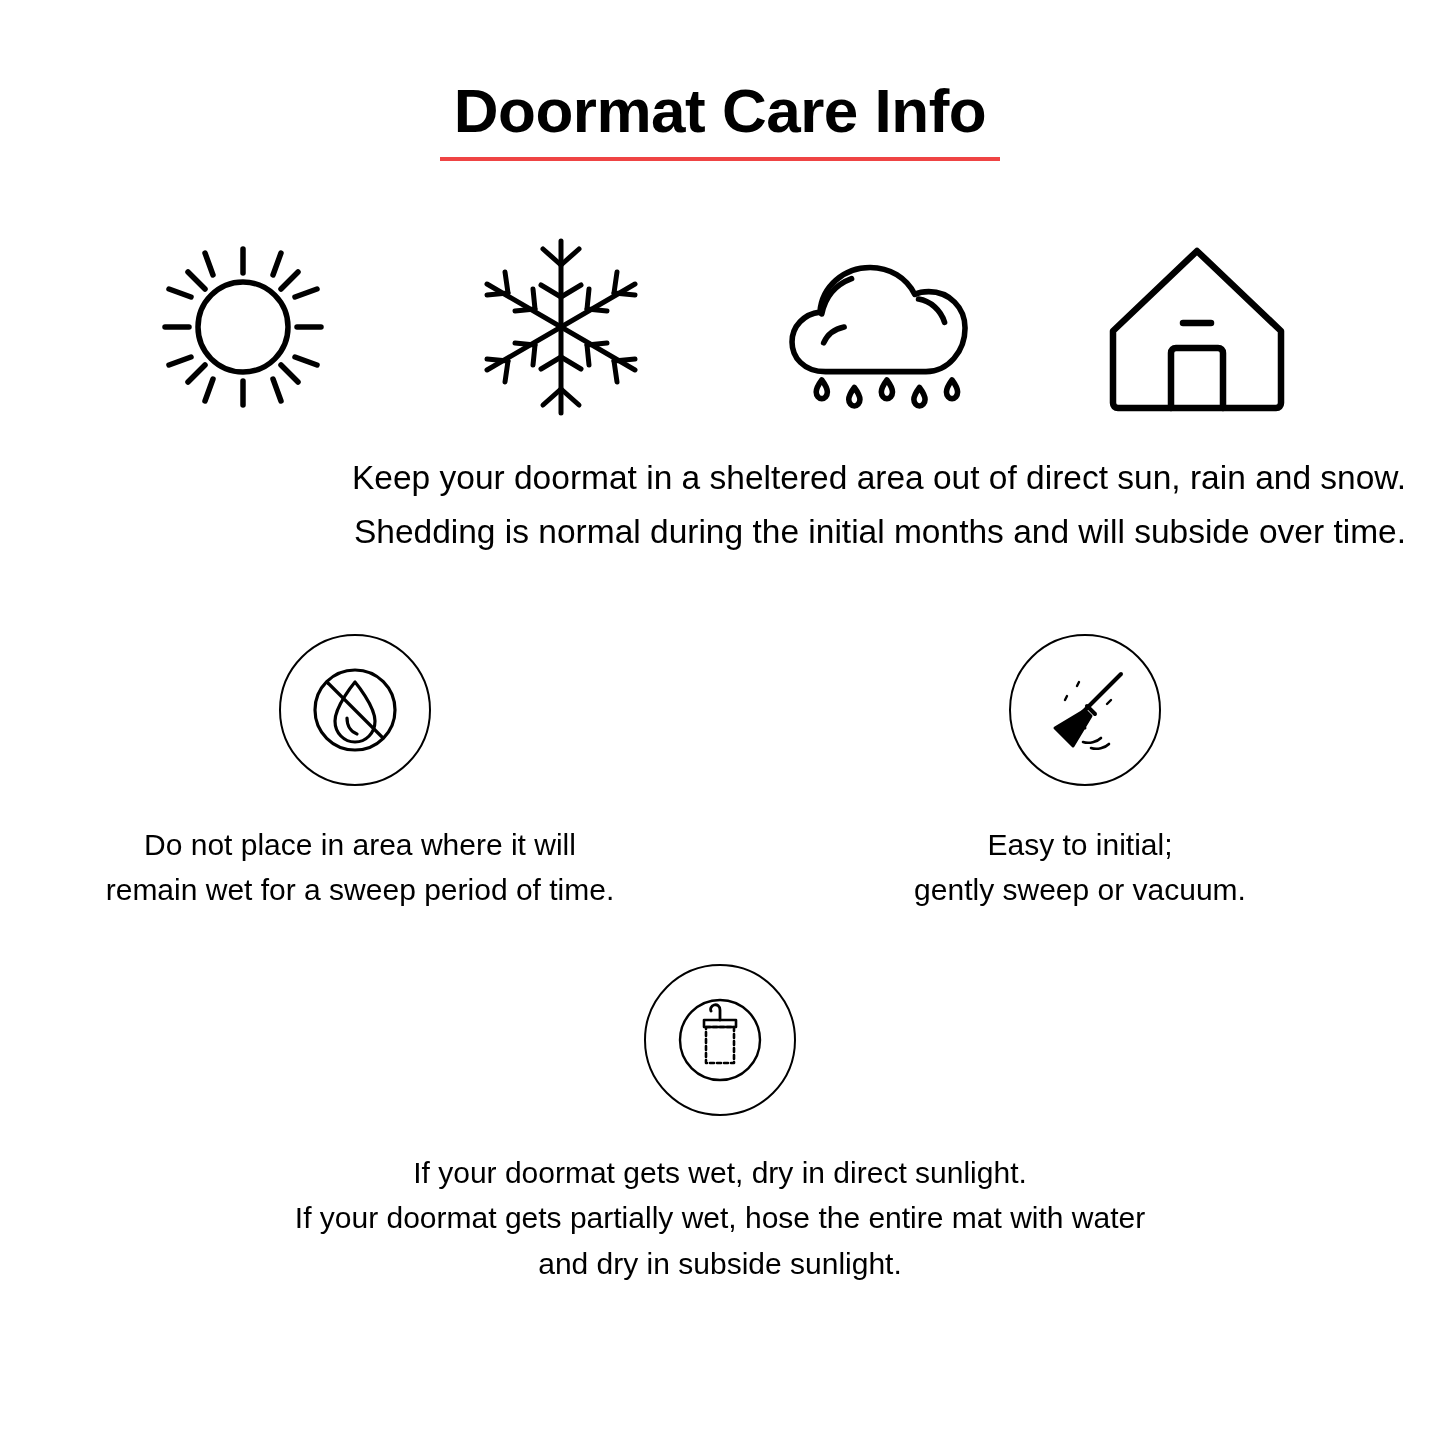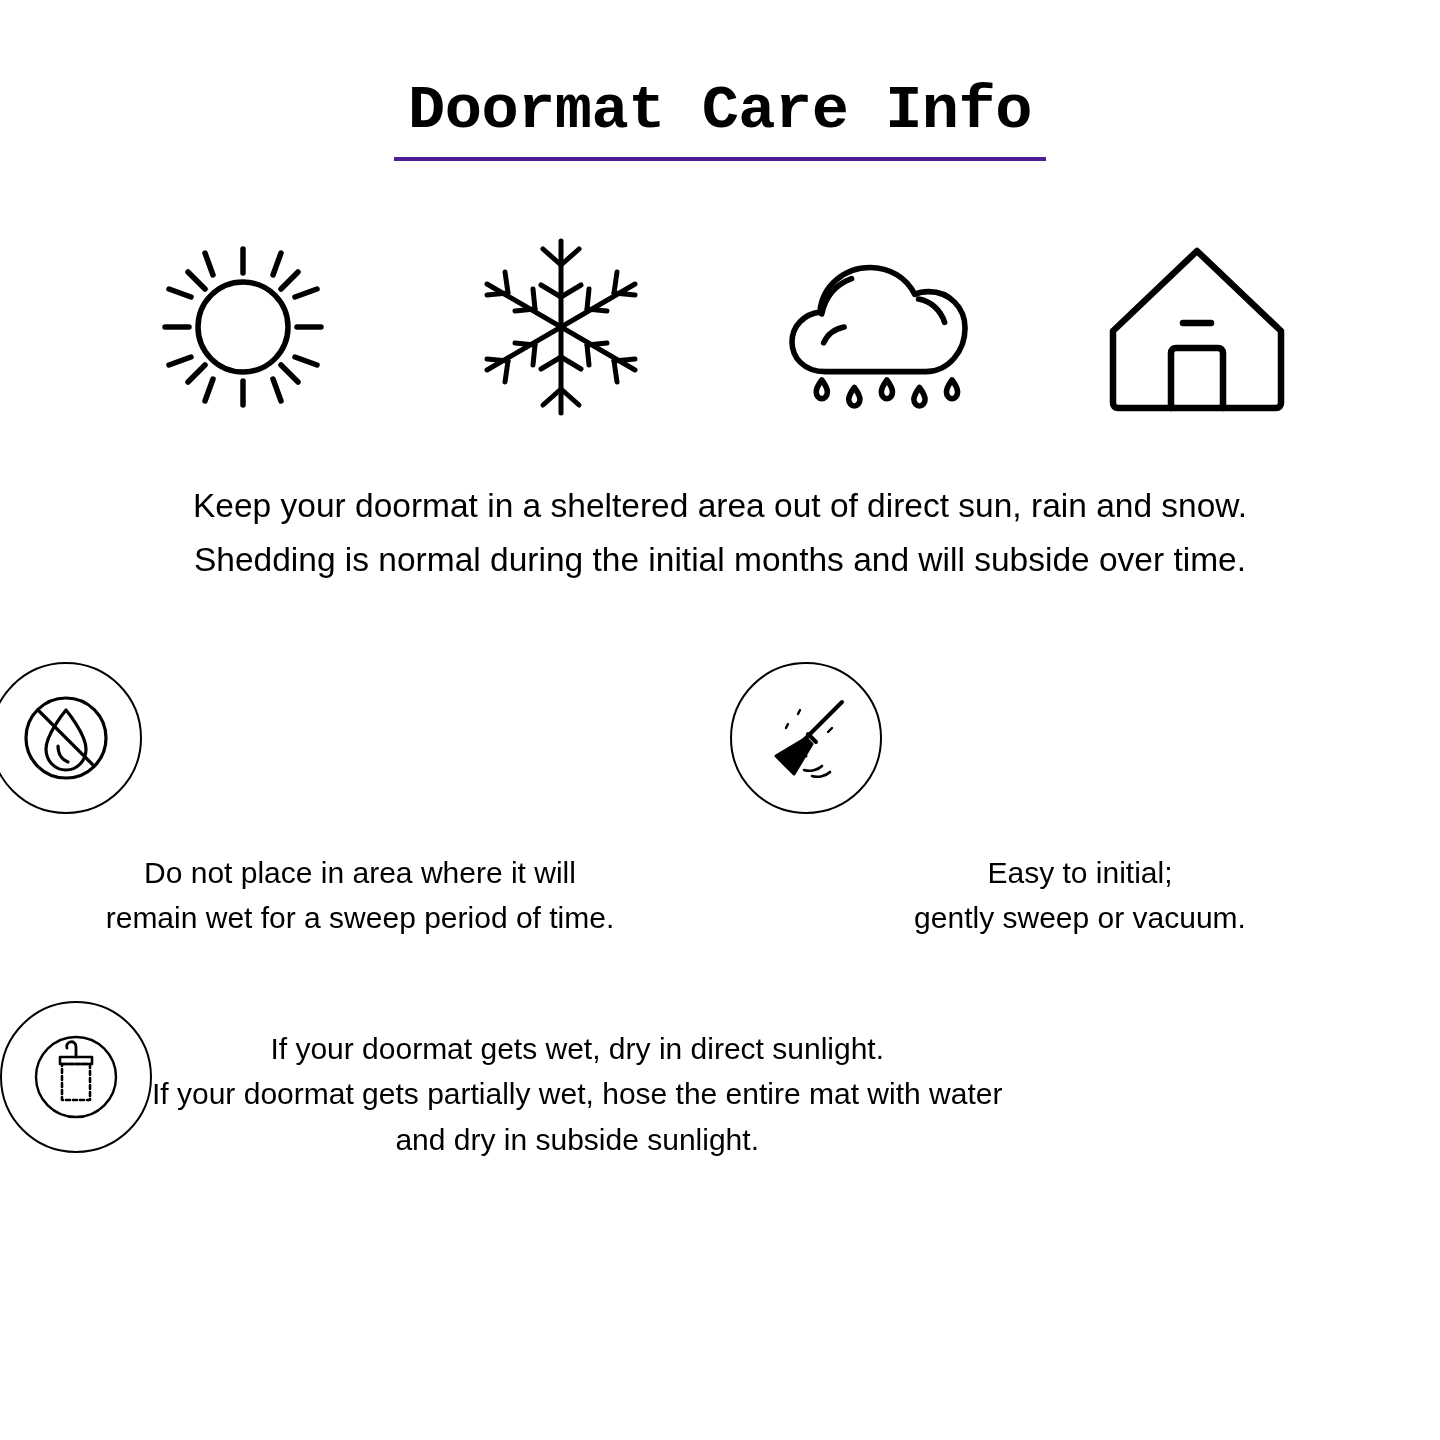--- a/index.html
+++ b/index.html
@@ -28,64 +28,65 @@
     text-align: center;
     padding-top: 78px;
   }
   .title {
     display: inline-block;
     font-size: 62px;
     font-weight: bold;
     letter-spacing: -0.5px;
     line-height: 1.05;
     padding: 0 14px 14px 14px;
-    border-bottom: 4px solid #4c1d95;
-    font-family: Liberation Mono, monospace;
+    border-bottom: 4px solid #ef4444;
+    font-family: Liberation Sans, sans-serif;
   }
 
   
   .weather-row {
     margin-top: 66px;
     display: flex;
     justify-content: center;
     align-items: center;
     gap: 118px;
   }
   .weather-item {
     width: 200px;
     height: 200px;
     display: flex;
     align-items: center;
     justify-content: center;
   }
 
   
   .intro {
-    margin-top: 52px;
-    text-align: center;
+    margin-top: 24px;
+    text-align: right;
     font-size: 33.5px;
     line-height: 1.62;
     color: #000;
-    padding: 0 95px;
+    padding: 0 34px;
   }
   .intro .line {
     display: block;
   }
 
   
   .care-row {
     margin-top: 74px;
     display: flex;
     justify-content: center;
     align-items: flex-start;
   }
   .care-col {
     width: 50%;
     display: flex;
     flex-direction: column;
+    align-items: center;
   }
   .care-col.left .circle-icon { margin-left: -10px; }
   .care-col.right .circle-icon { margin-left: 10px; }
   .circle-icon {
     width: 152px;
     height: 152px;
     border: 2px solid #000;
     border-radius: 50%;
     display: flex;
     align-items: center;
@@ -97,21 +98,21 @@
     text-align: center;
     font-size: 30px;
     line-height: 1.5;
   }
   .care-caption .line { display: block; }
 
   
   .bottom-block {
     margin-top: 52px;
     display: flex;
-    flex-direction: row;
+    flex-direction: column;
     align-items: center;
   }
   .bottom-block .circle-icon {
     width: 152px;
     height: 152px;
   }
   .bottom-caption {
     margin-top: 34px;
     text-align: center;
     font-size: 30px;

